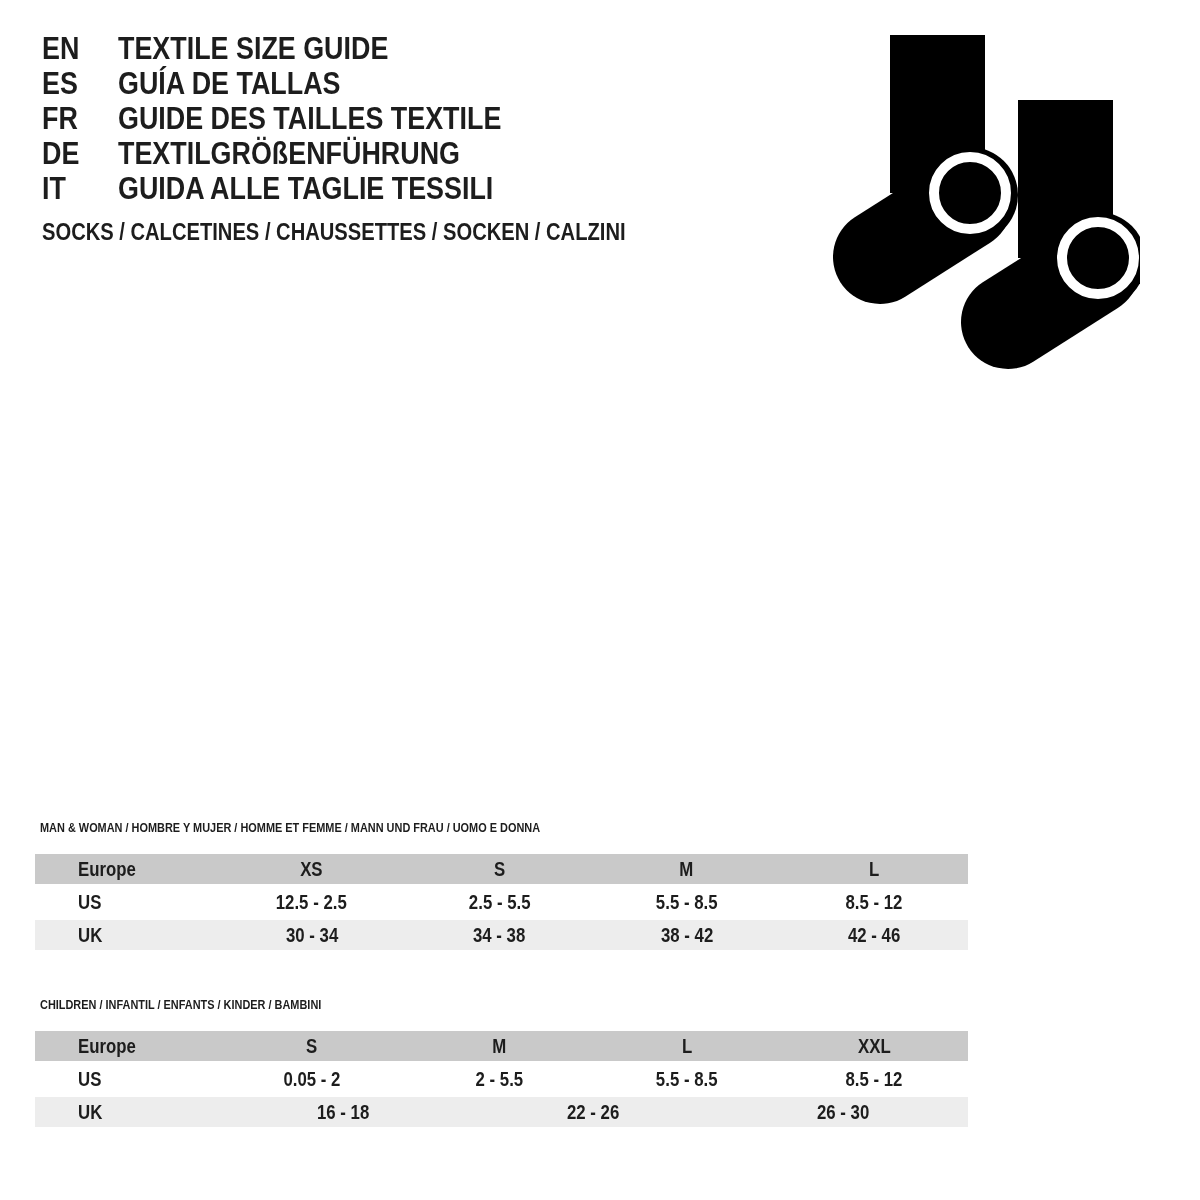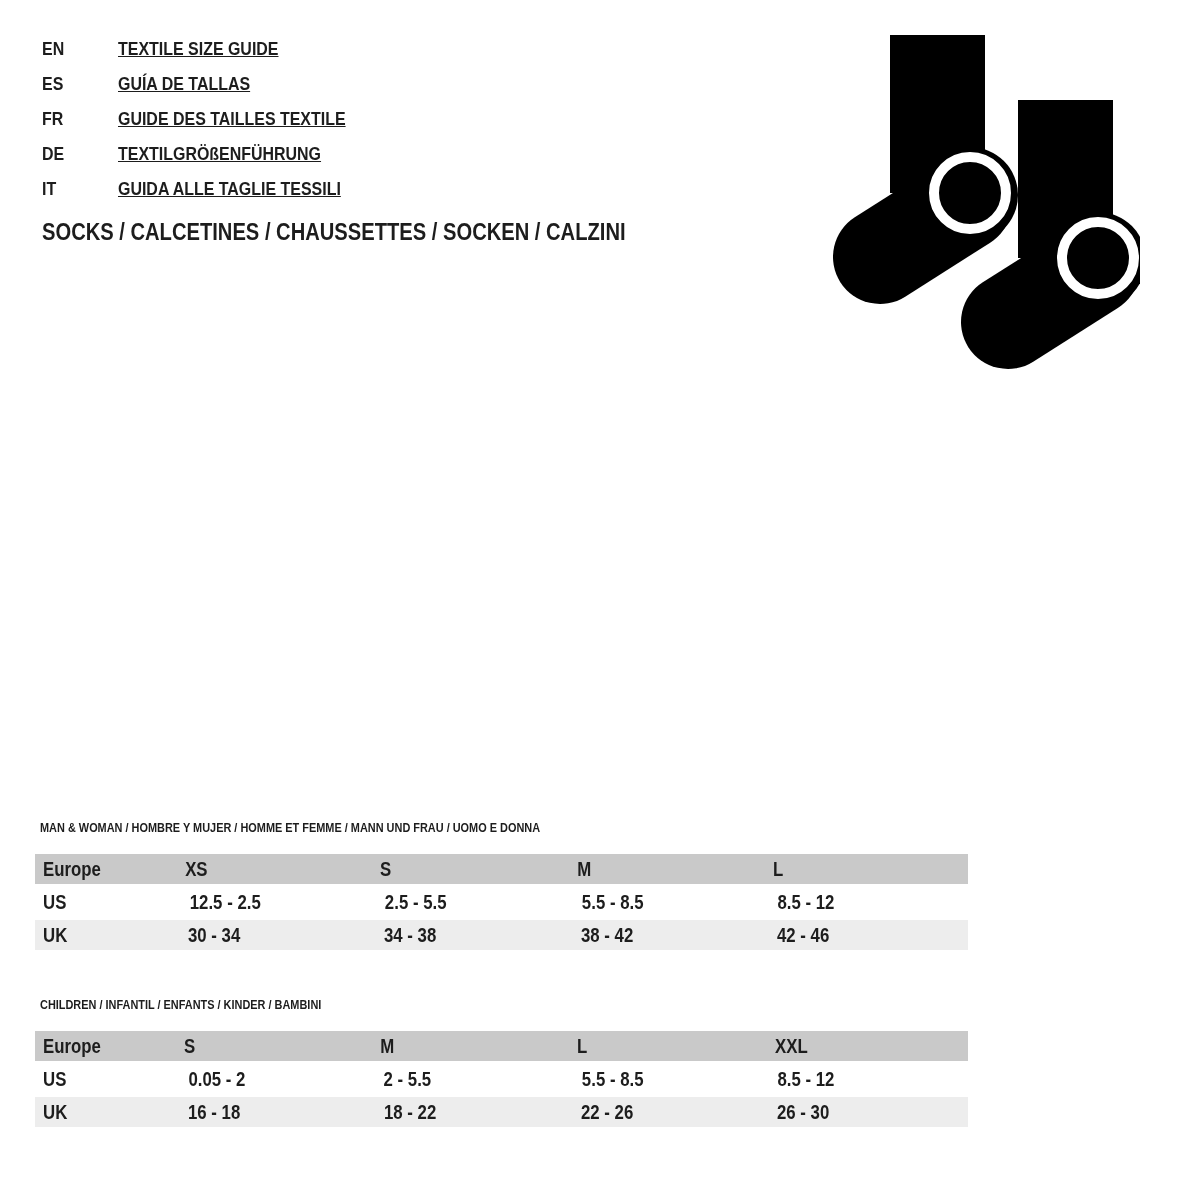--- a/index.html
+++ b/index.html
@@ -12,41 +12,41 @@
   body{
     width:1200px;height:1200px;background:#ffffff;position:relative;
     font-family:"Liberation Sans", sans-serif;color:var(--text);
     overflow:hidden;
   }
   .cond{display:inline-block;transform:scaleX(0.84);transform-origin:0 50%;white-space:nowrap;}
   .cond-c{display:inline-block;transform:scaleX(0.84);transform-origin:50% 50%;white-space:nowrap;}
 
   
   .lang-list{position:absolute;left:42px;top:31px;}
-  .lang-row{display:flex;height:35px;align-items:center;font-size:19px;font-weight:bold;text-decoration:underline;}
+  .lang-row{display:flex;height:35px;align-items:center;font-size:32px;font-weight:bold;}
   .lang-code{width:76px;}
 
   
   .product-line{position:absolute;left:42px;top:217px;height:30px;line-height:30px;
     font-size:24px;font-weight:bold;}
 
   
   .socks-svg{position:absolute;left:790px;top:12px;width:350px;height:368px;}
 
   
   .size-section{position:absolute;left:35px;width:933px;}
   .size-section.adults{top:815px;}
   .size-section.children{top:992px;}
   .size-title{margin:0 0 13px 5px;font-size:13px;line-height:26px;font-weight:bold;}
   .size-table{display:flex;flex-direction:column;gap:3px;width:100%;}
-  .t-row{display:flex;height:30px;line-height:30px;font-size:20px;font-weight:bold;background:#ffffff;}
+  .t-row{display:flex;height:30px;line-height:30px;font-size:20px;font-weight:bold;background:#ffffff;padding-left:35px;}
   .t-row.head{background:var(--header-row-bg);}
   .t-row.alt{background:var(--alt-row-bg);}
   .cell-first{width:140px;padding-left:8px;text-align:left;}
-  .cell{flex:1;text-align:left;}
+  .cell{flex:1;text-align:center;}
 </style>
 </head>
 <body>
 
 <main>
 
   <section class="lang-list">
     <div class="lang-row">
       <span class="lang-code"><span class="cond">EN</span></span>
       <span class="cond">TEXTILE SIZE GUIDE</span>
@@ -126,20 +126,19 @@
       <div class="t-row">
         <div class="cell-first"><span class="cond">US</span></div>
         <div class="cell"><span class="cond-c">0.05 - 2</span></div>
         <div class="cell"><span class="cond-c">2 - 5.5</span></div>
         <div class="cell"><span class="cond-c">5.5 - 8.5</span></div>
         <div class="cell"><span class="cond-c">8.5 - 12</span></div>
       </div>
       <div class="t-row alt">
         <div class="cell-first"><span class="cond">UK</span></div>
         <div class="cell"><span class="cond-c">16 - 18</span></div>
-        <div class="cell"><span class="cond-c">18 - 22</span></div>
         <div class="cell"><span class="cond-c">22 - 26</span></div>
         <div class="cell"><span class="cond-c">26 - 30</span></div>
       </div>
     </div>
   </section>
 
 </main>
 
 </body></html>

